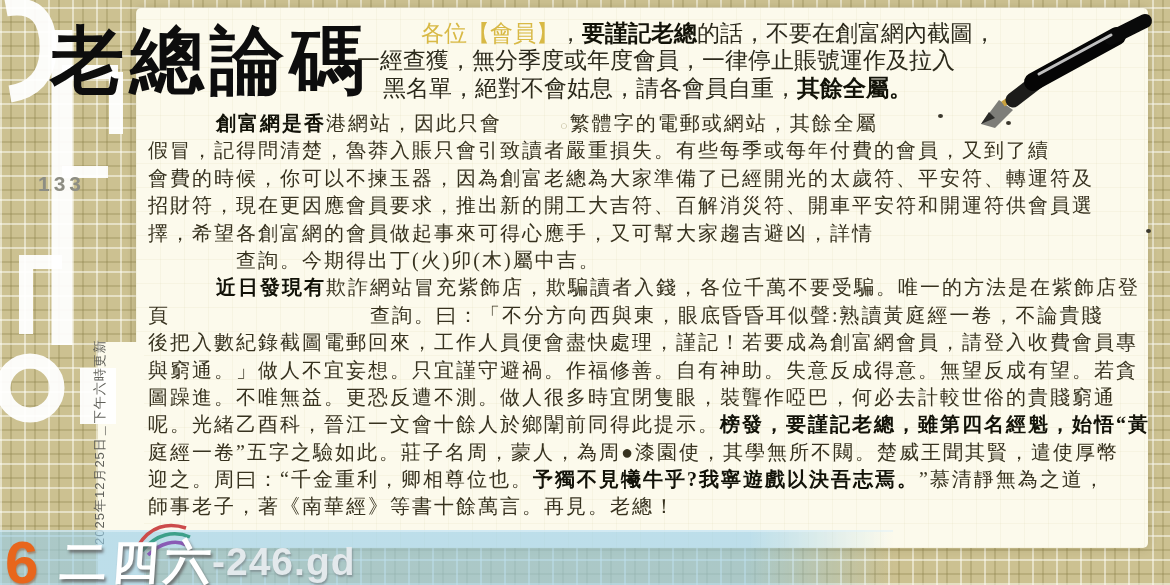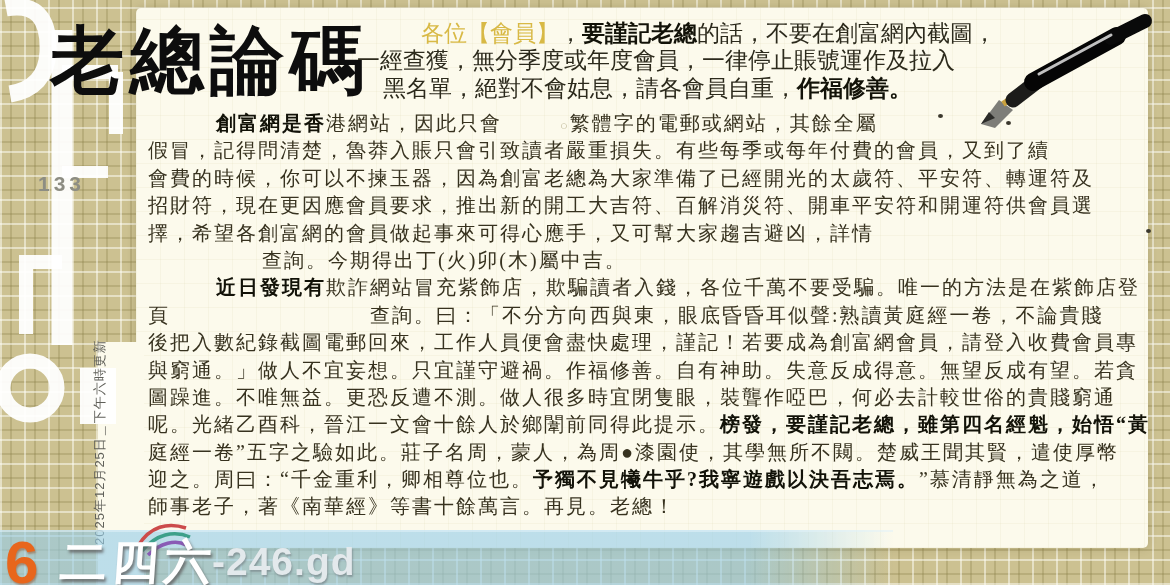--- a/index.html
+++ b/index.html
@@ -118,30 +118,30 @@
 
 <div class="issue">133</div>
 
 <div class="date-note">2025年12月25日＿下午六時更新</div>
 
 <div class="page-title">老總論碼</div>
 
 <div class="notice" id="notice-block">
     <div class="tline" style="margin-left: 64px;"><span class="yellow">各位【會員】</span><span>，</span><span class="b">要謹記老總</span><span>的話，不要在創富網內截圖，</span></div>
     <div class="tline"><span>一經查獲，無分季度或年度會員，一律停止賬號運作及拉入</span></div>
-    <div class="tline" style="margin-left: 26px;"><span>黑名單，絕對不會姑息，請各會員自重，</span><span class="b">作福修善。</span></div>
+    <div class="tline" style="margin-left: 26px;"><span>黑名單，絕對不會姑息，請各會員自重，</span><span class="b">其餘全屬。</span></div>
   </div>
 
 <div class="article" id="article-block">
     <div class="tline" style="margin-left: 68px;"><span class="b">創富網是香</span><span>港網站，因此只會</span><span style="display: inline-block; width: 58px;"></span><span class="faint">○</span><span>繁體字的電郵或網站，其餘全屬</span></div>
     <div class="tline"><span>假冒，記得問清楚，魯莽入賬只會引致讀者嚴重損失。有些每季或每年付費的會員，又到了續</span></div>
     <div class="tline"><span>會費的時候，你可以不揀玉器，因為創富老總為大家準備了已經開光的太歲符、平安符、轉運符及</span></div>
     <div class="tline"><span>招財符，現在更因應會員要求，推出新的開工大吉符、百解消災符、開車平安符和開運符供會員選</span></div>
     <div class="tline"><span>擇，希望各創富網的會員做起事來可得心應手，又可幫大家趨吉避凶，詳情</span></div>
-    <div class="tline" style="margin-left: 114px;"><span>查詢。今期得出丁(火)卯(木)屬中吉。</span></div>
+    <div class="tline" style="margin-left: 88px;"><span>查詢。今期得出丁(火)卯(木)屬中吉。</span></div>
     <div class="tline" style="margin-left: 68px;"><span class="b">近日發現有</span><span>欺詐網站冒充紫飾店，欺騙讀者入錢，各位千萬不要受騙。唯一的方法是在紫飾店登</span></div>
     <div class="tline"><span>頁</span><span style="display: inline-block; width: 200px;"></span><span>查詢。曰：「不分方向西與東，眼底昏昏耳似聲:熟讀黃庭經一卷，不論貴賤</span></div>
     <div class="tline"><span>後把入數紀錄截圖電郵回來，工作人員便會盡快處理，謹記！若要成為創富網會員，請登入收費會員專</span></div>
     <div class="tline"><span>與窮通。」做人不宜妄想。只宜謹守避禍。作福修善。自有神助。失意反成得意。無望反成有望。若貪</span></div>
     <div class="tline"><span>圖躁進。不唯無益。更恐反遭不測。做人很多時宜閉隻眼，裝聾作啞巴，何必去計較世俗的貴賤窮通</span></div>
     <div class="tline"><span>呢。光緒乙酉科，晉江一文會十餘人於鄉闈前同得此提示。</span><span class="b">榜發，要謹記老總，雖第四名經魁，始悟“黃</span></div>
     <div class="tline"><span>庭經一卷”五字之驗如此。莊子名周，蒙人，為周●漆園使，其學無所不闚。楚威王聞其賢，遣使厚幣</span></div>
     <div class="tline"><span>迎之。周曰：“千金重利，卿相尊位也。</span><span class="b">予獨不見犧牛乎?我寧遊戲以決吾志焉。</span><span>”慕清靜無為之道，</span></div>
     <div class="tline"><span>師事老子，著《南華經》等書十餘萬言。再見。老總！</span></div>
   </div>

